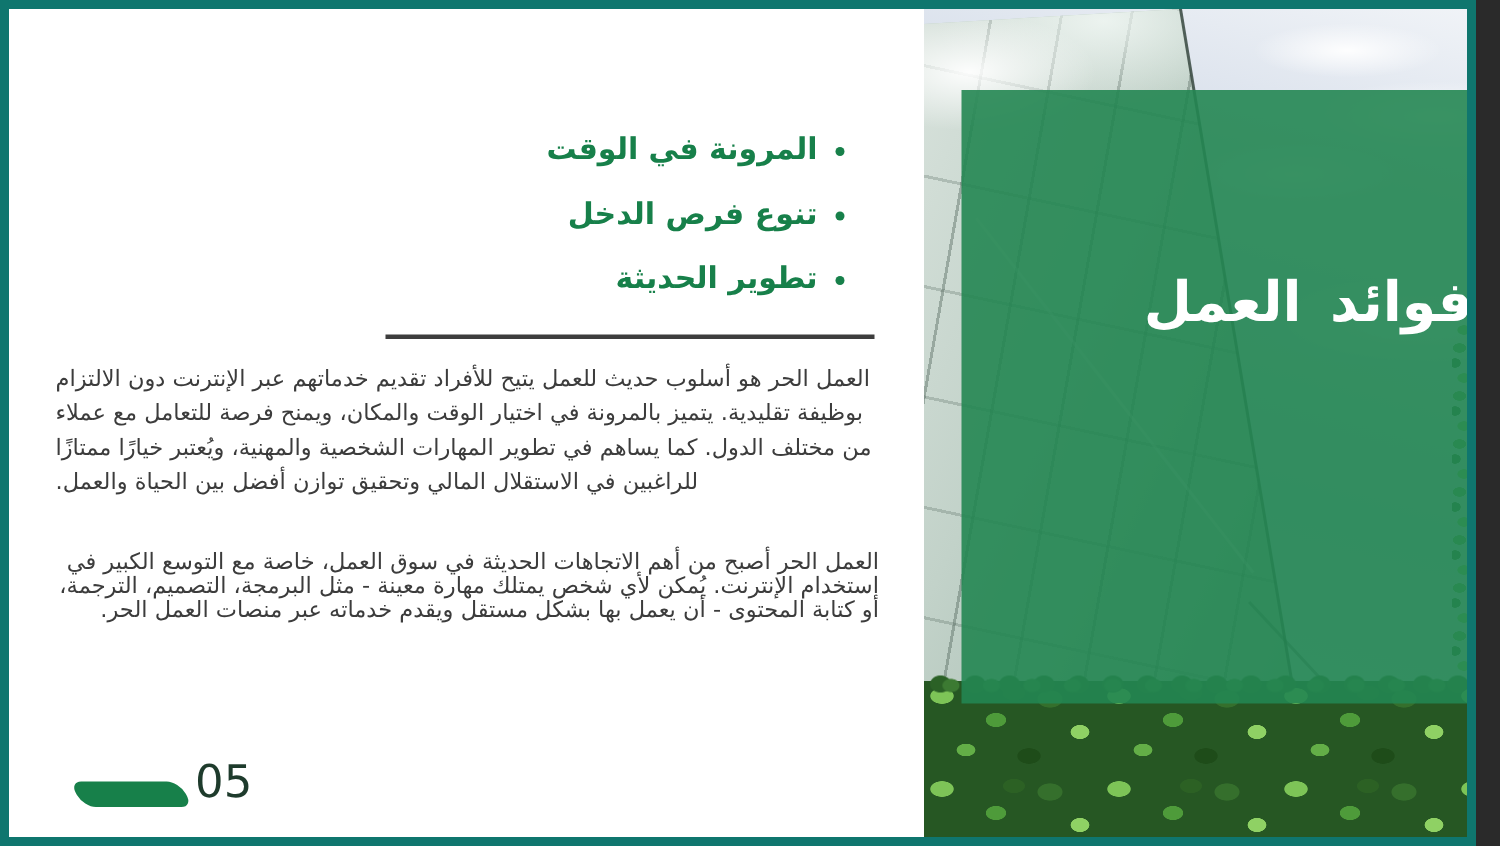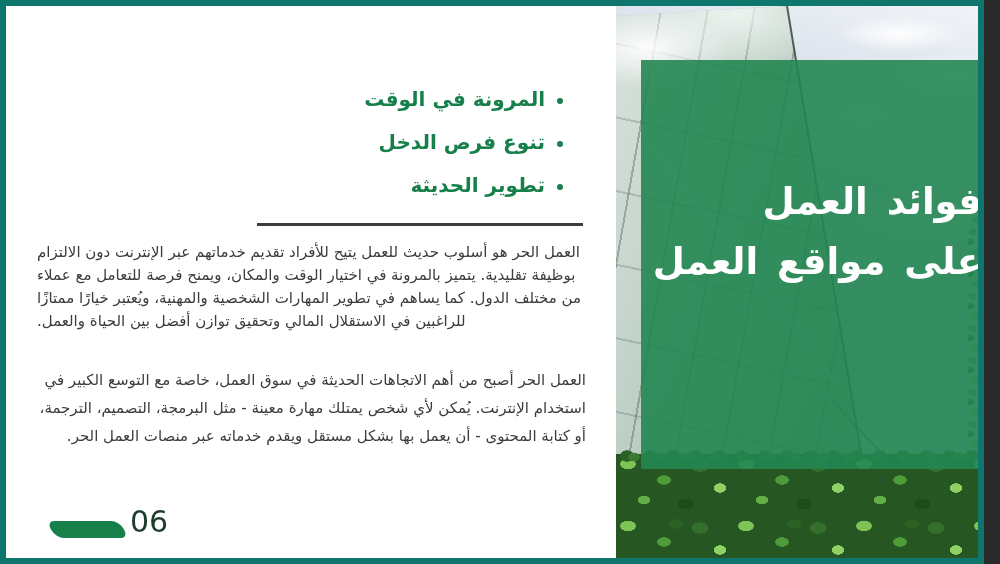--- a/index.html
+++ b/index.html
@@ -33,21 +33,21 @@
     position:absolute;top:217px;left:251px;width:326px;height:3px;
     background:var(--divider);
   }
   .intro{
     position:absolute;top:235px;left:31px;width:549px;margin:0;
     direction:rtl;text-align:left;font-size:15px;line-height:23px;
     color:var(--body-text);
   }
   .details{
     position:absolute;top:360px;left:31px;width:549px;
-    direction:rtl;text-align:right;font-size:15px;line-height:28px;
+    direction:rtl;text-align:right;font-size:15px;line-height:16px;
     color:var(--body-text);
   }
   .details p{margin:0;}
   .swoosh{
     position:absolute;left:45px;top:515px;width:73px;height:17px;
     background:var(--accent-green);border-radius:8px;transform:skewX(30deg);
   }
   .page-num{
     position:absolute;left:124px;top:501px;font-size:30px;line-height:1;
     color:var(--page-number);
@@ -151,30 +151,29 @@
 
   <div class="divider"></div>
 
   <p class="intro">العمل الحر هو أسلوب حديث للعمل يتيح للأفراد تقديم خدماتهم عبر الإنترنت دون الالتزام بوظيفة تقليدية. يتميز بالمرونة في اختيار الوقت والمكان، ويمنح فرصة للتعامل مع عملاء من مختلف الدول. كما يساهم في تطوير المهارات الشخصية والمهنية، ويُعتبر خيارًا ممتازًا للراغبين في الاستقلال المالي وتحقيق توازن أفضل بين الحياة والعمل.</p>
 
   <div class="details">
     <p>العمل الحر أصبح من أهم الاتجاهات الحديثة في سوق العمل، خاصة مع التوسع الكبير في استخدام الإنترنت. يُمكن لأي شخص يمتلك مهارة معينة - مثل البرمجة، التصميم، الترجمة، أو كتابة المحتوى - أن يعمل بها بشكل مستقل ويقدم خدماته عبر منصات العمل الحر.</p>
   </div>
 
   <div class="swoosh"></div>
-  <div class="page-num">06</div>
+  <div class="page-num">05</div>
 
   <div class="photo">
     <div class="sky"></div>
     <div class="clouds"></div>
     <div class="building"></div>
     <div class="edge-line"></div>
     <div class="refl-line"></div>
     <div class="refl-line2"></div>
     <div class="right-foliage"></div>
     <div class="foliage"></div>
     <div class="overlay">
       <span class="title-line">فوائد العمل</span>
-      <span class="title-line">على مواقع العمل</span>
     </div>
   </div>
 
 </div>
 
 </body></html>

